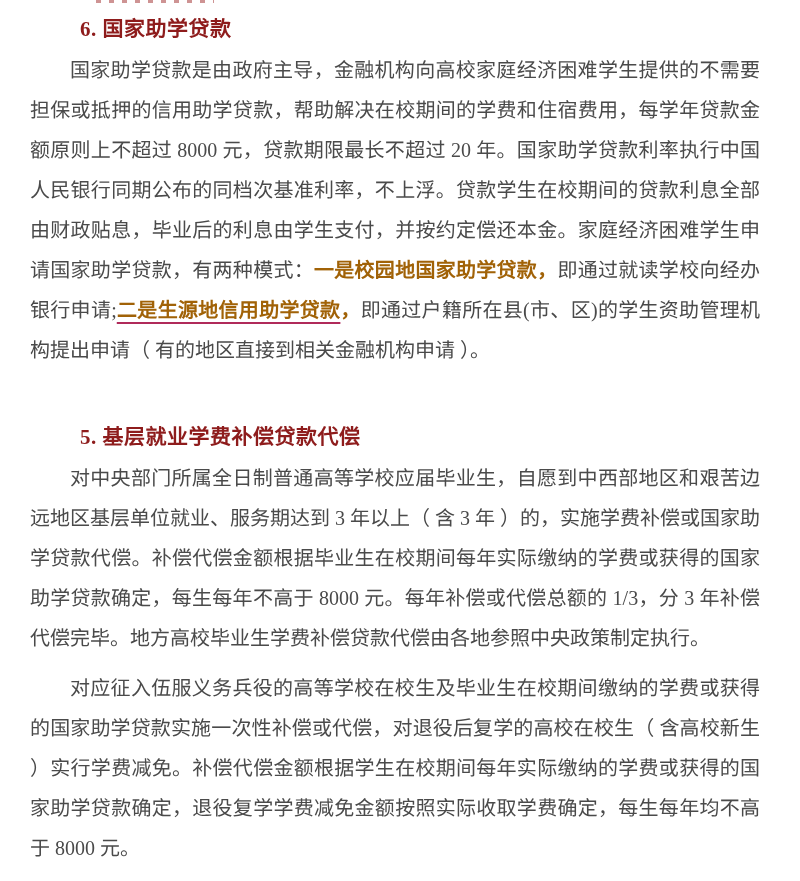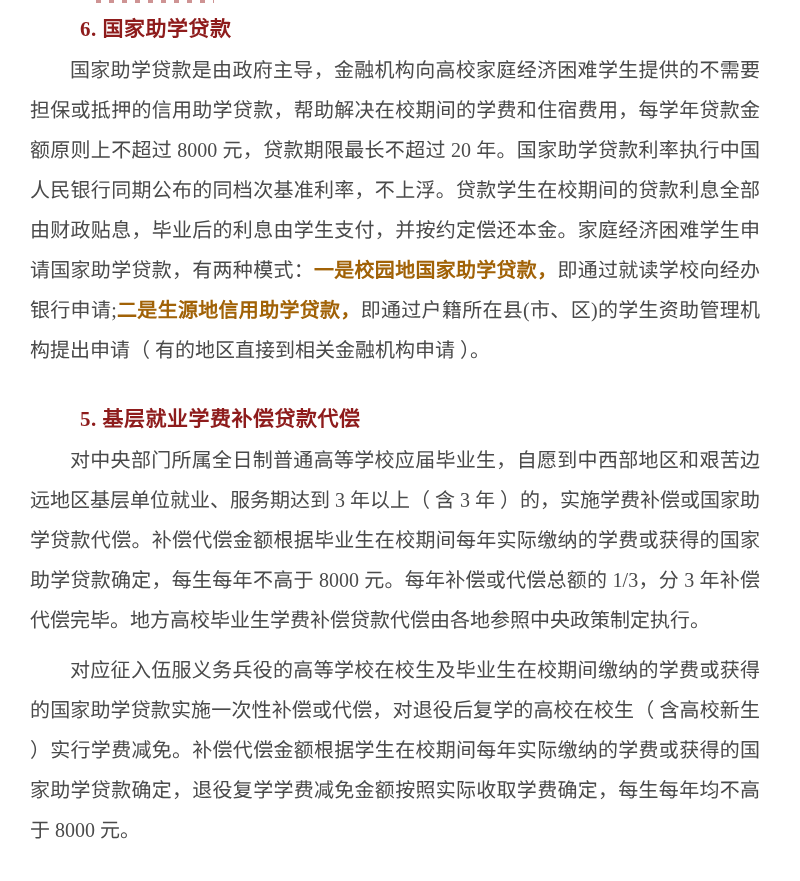--- a/index.html
+++ b/index.html
@@ -37,25 +37,26 @@
     text-indent:2em;
     text-align:justify;
     margin:6px 0 0 0;
     word-break:break-all;
   }
   .em{
     color:#a16207;
     font-weight:bold;
   }
   .u{
+    text-decoration:underline;
     text-decoration-color:#b02a5a;
     text-decoration-thickness:1.5px;
     text-underline-offset:5px;
   }
-  .sec-5{margin-top:34px;}
+  .sec-5{margin-top:52px;}
   .sec-6{margin-top:10px;}
 </style>
 </head>
 <body>
 
 <div class="doc">
 
   <div class="clip-fragment"></div>
 
   <section class="sec-4">

